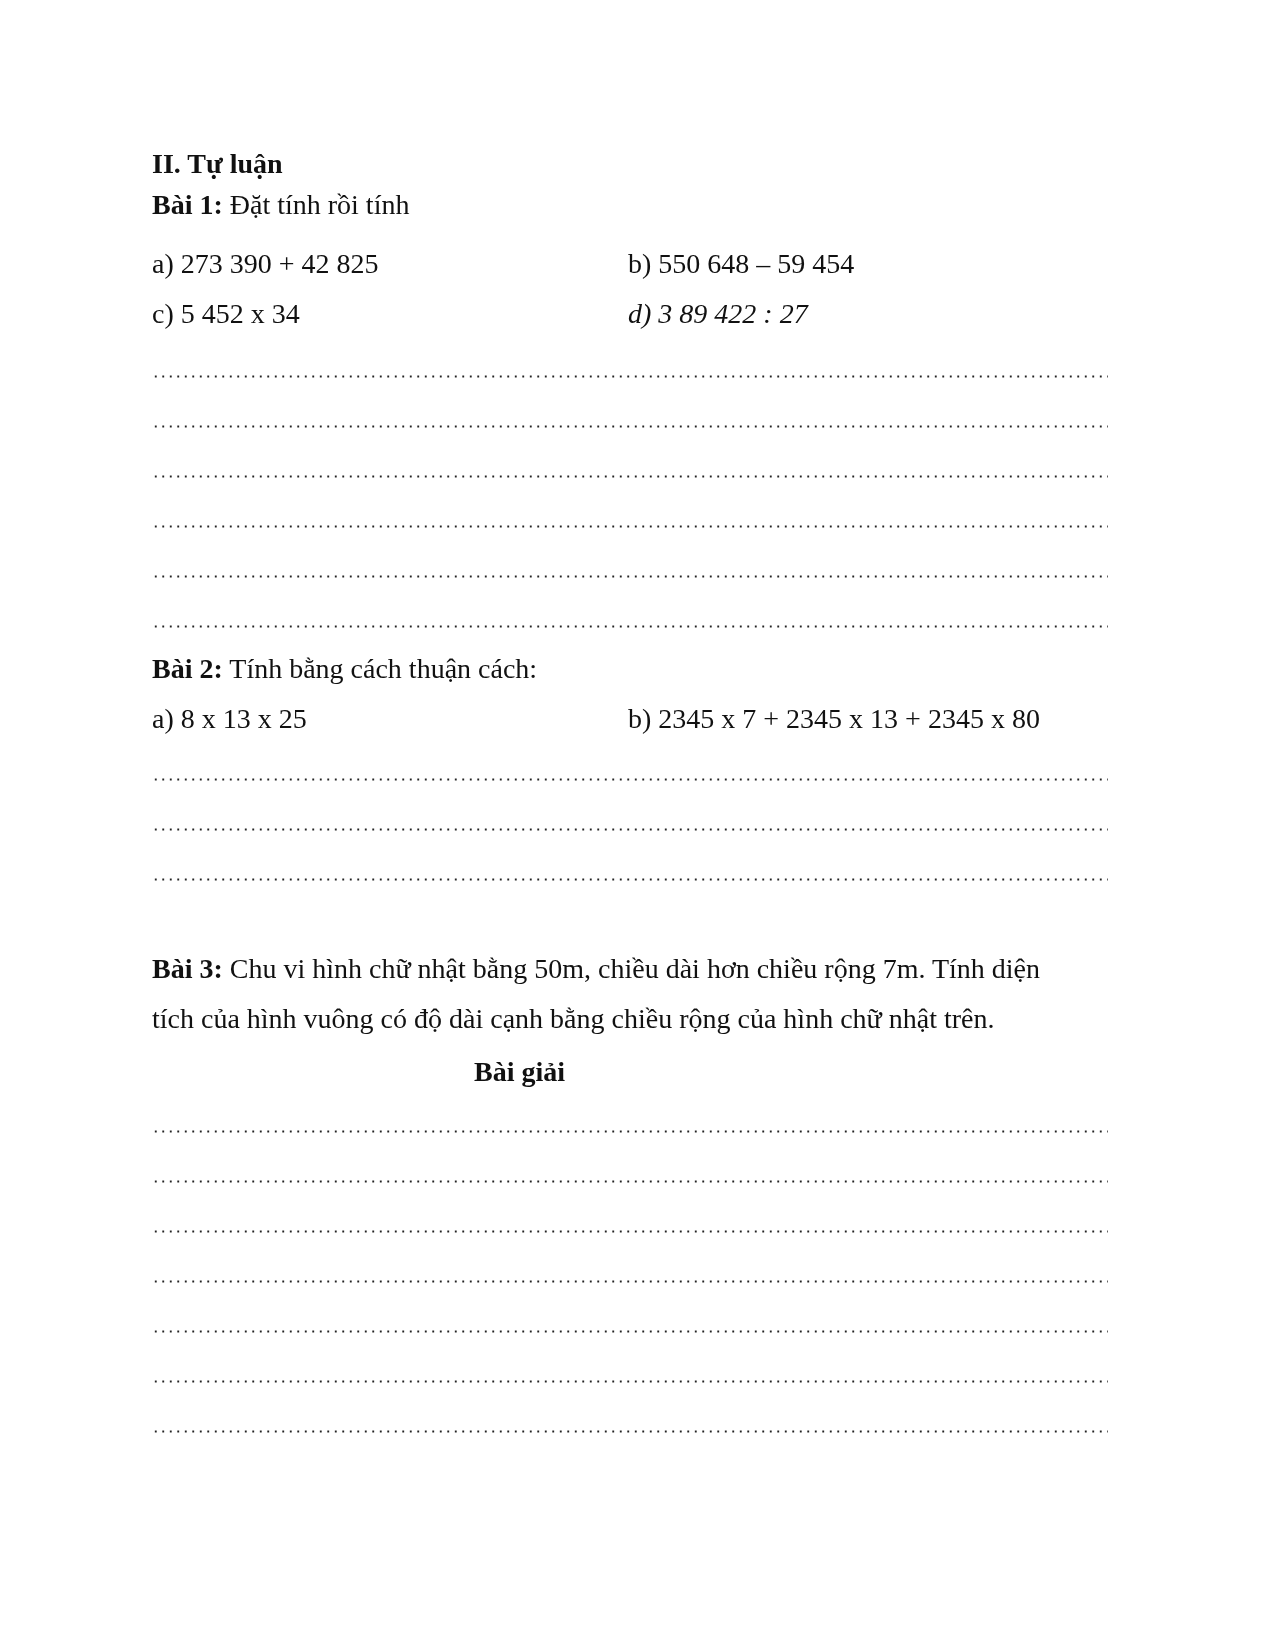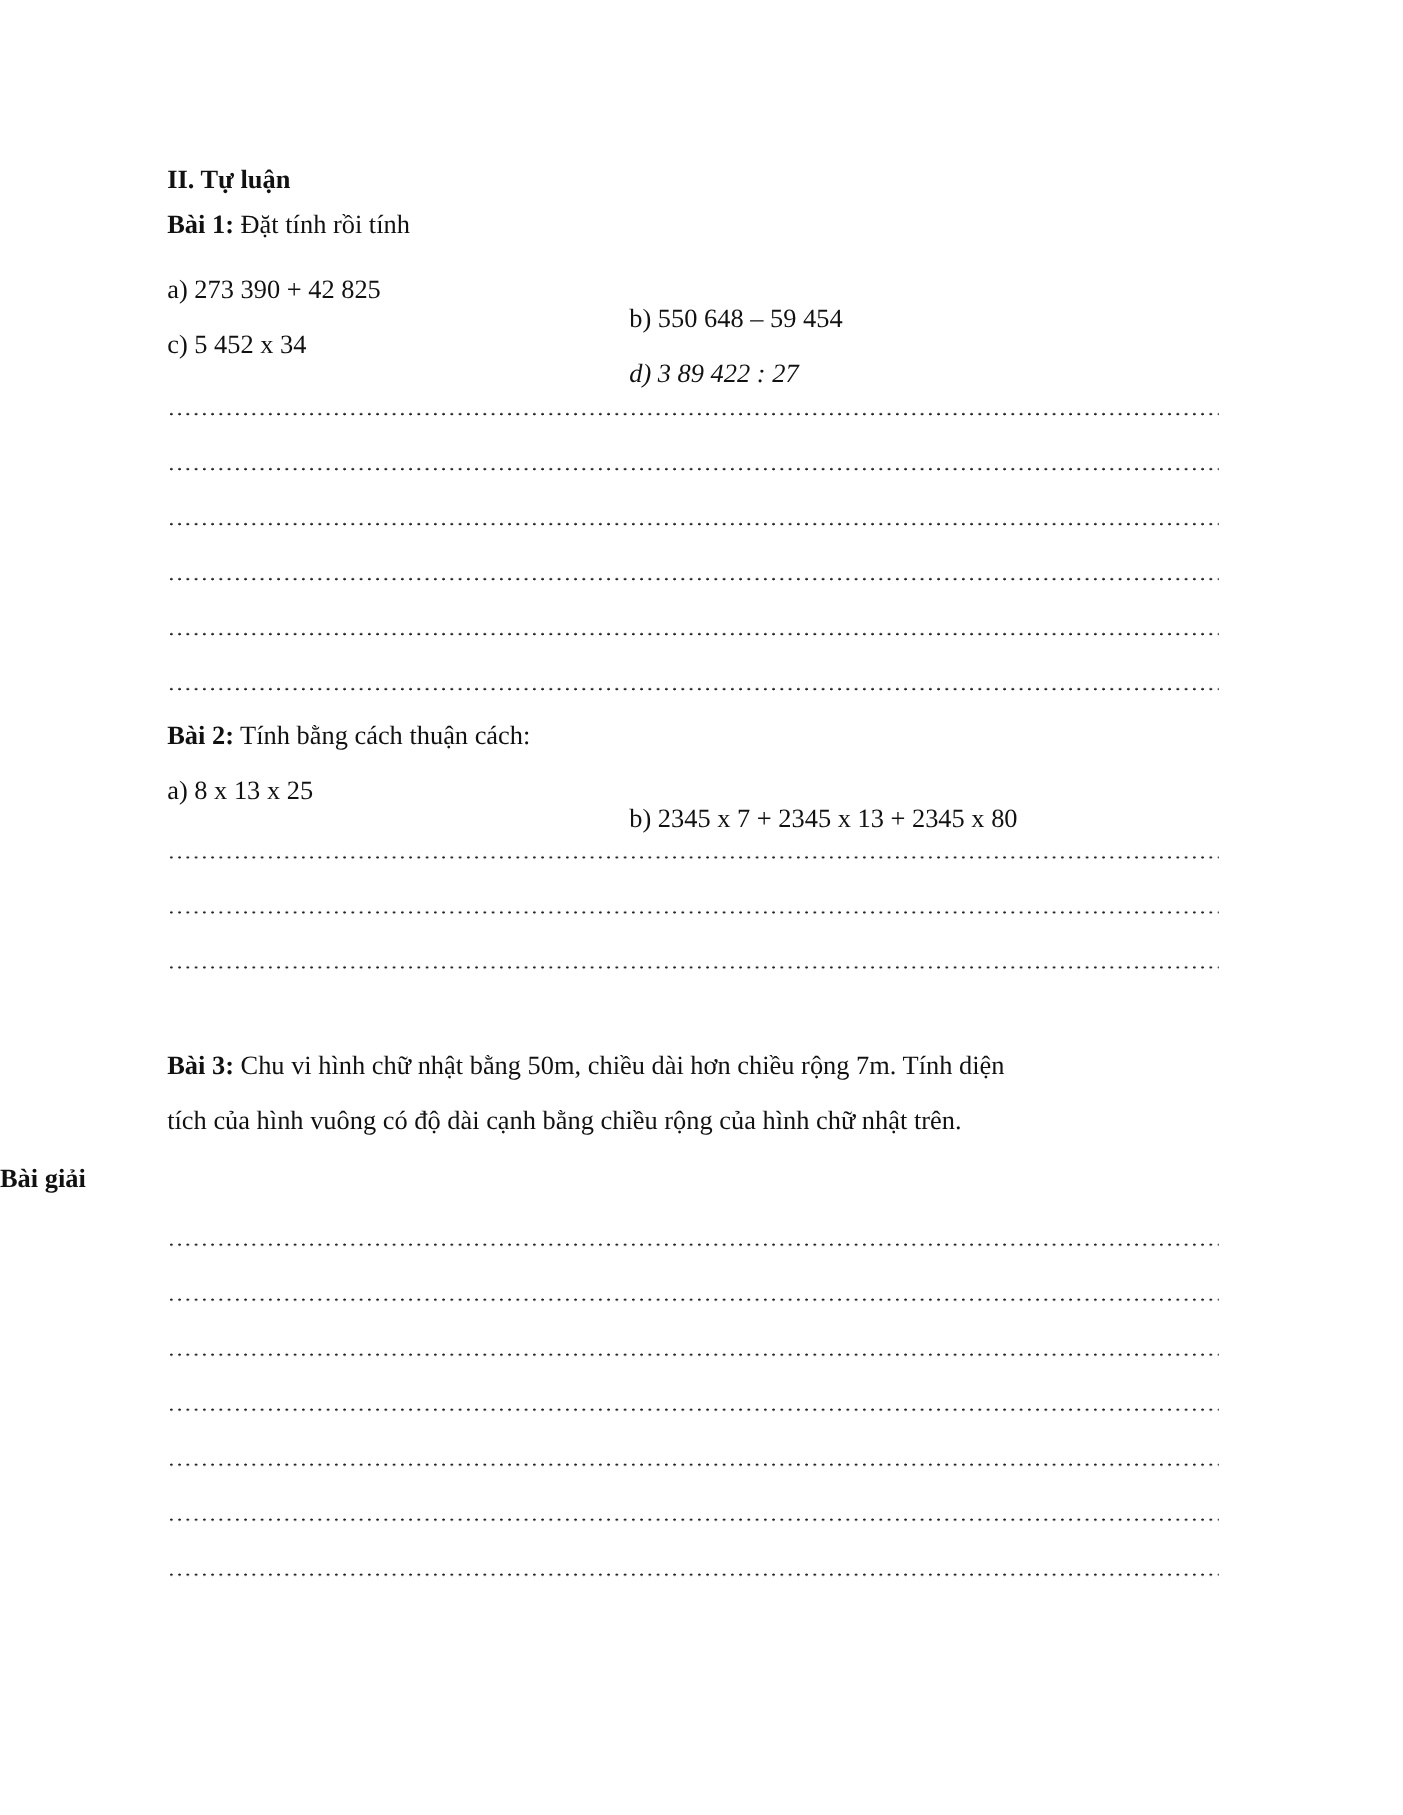--- a/index.html
+++ b/index.html
@@ -11,32 +11,32 @@
     width: 1275px;
     height: 1650px;
     position: relative;
     overflow: hidden;
     font-family: "Liberation Serif", "DejaVu Serif", serif;
     color: #111111;
   }
   .line {
     position: absolute;
     left: 152px;
-    font-size: 24px;
+    font-size: 28px;
     line-height: 34px;
     white-space: nowrap;
   }
   .col-b {
-    left: 572px;
-    margin-top: 26px;
+    left: 628px;
   }
   .bold { font-weight: bold; }
   .center {
     left: 0;
     width: 1039px;
+    text-align: center;
   }
   .dots {
     position: absolute;
     left: 152px;
     width: 956px;
     height: 3px;
     background-image: radial-gradient(circle, #222 0.9px, transparent 1.3px);
     background-size: 7.5px 3px;
     background-repeat: repeat-x;
   }

